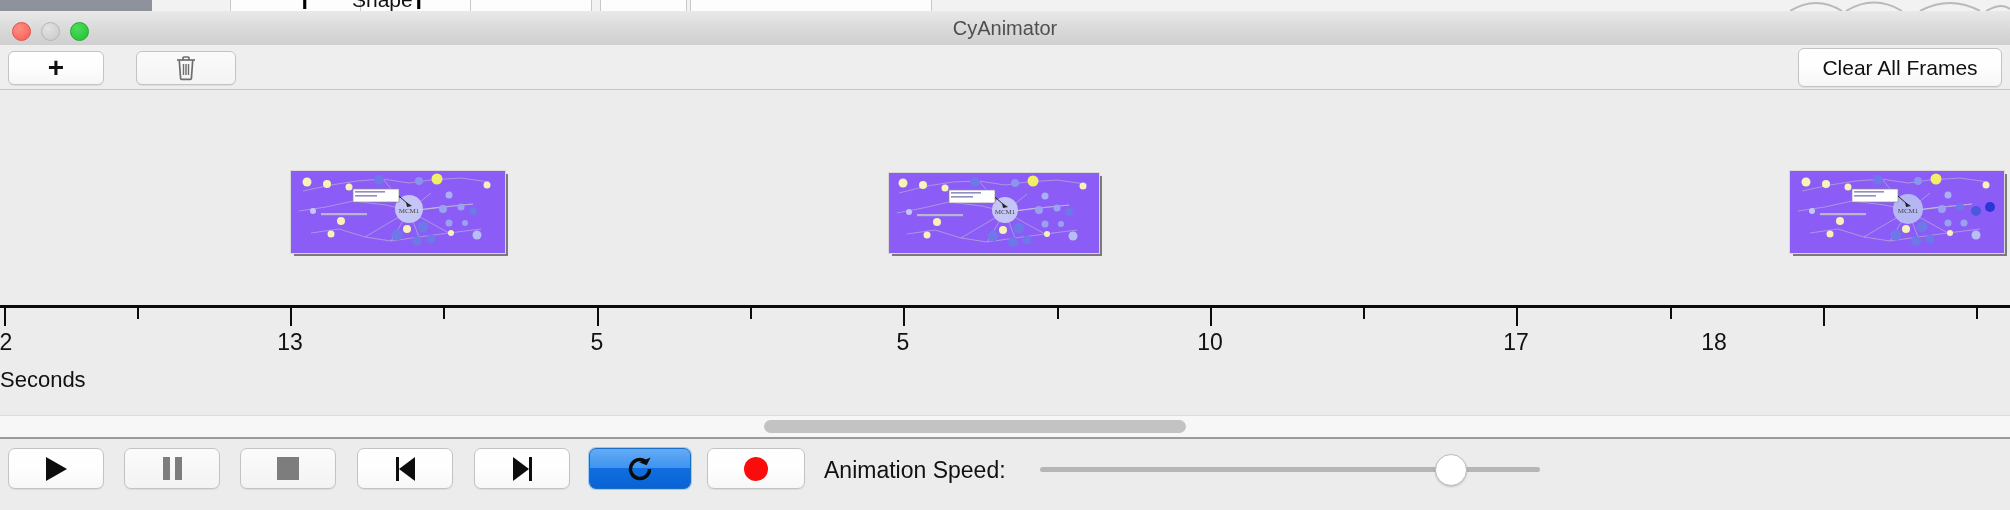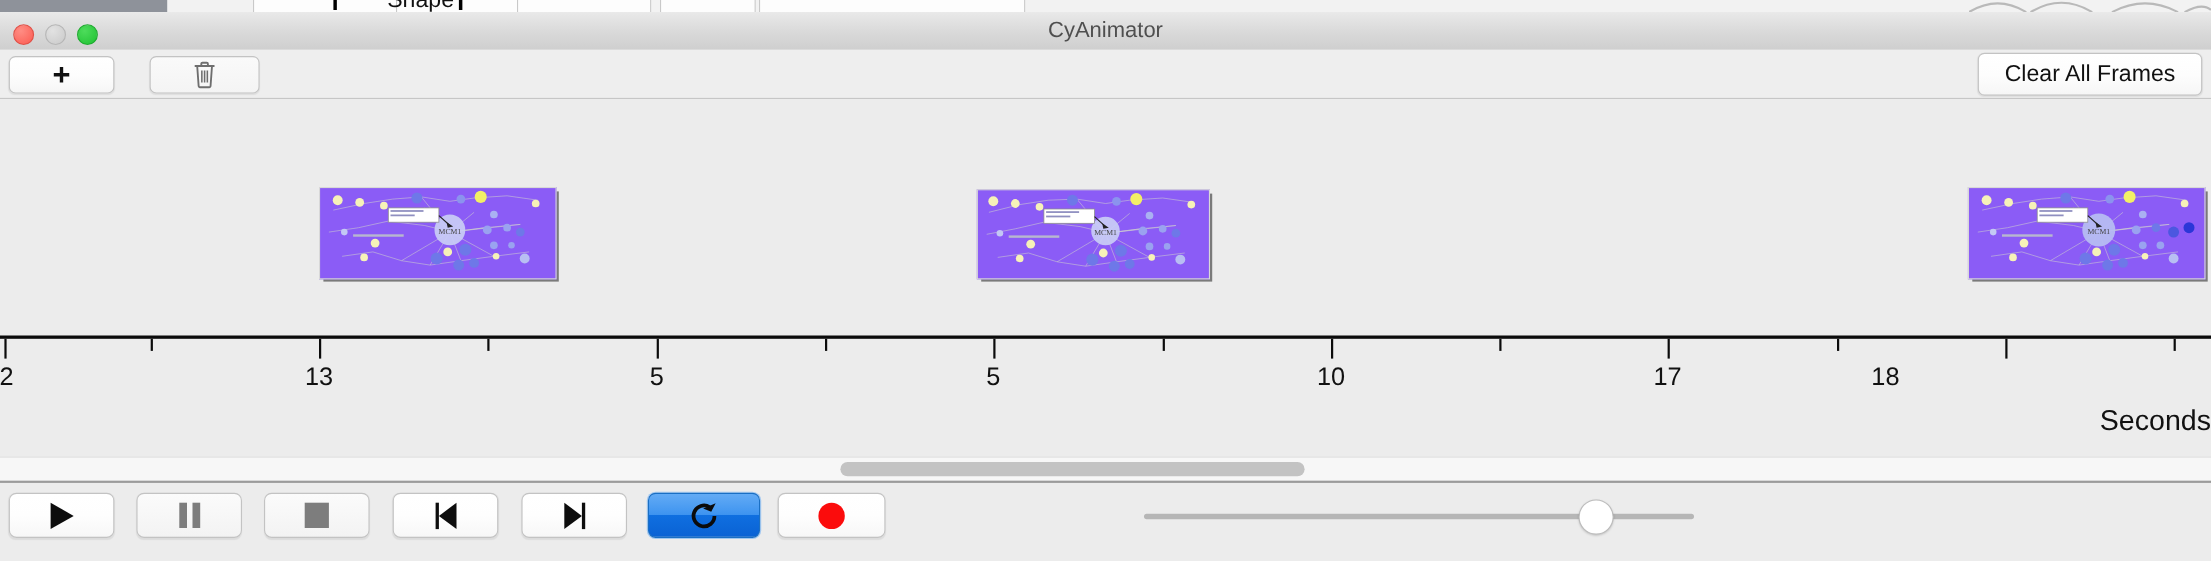--- a/index.html
+++ b/index.html
@@ -69,21 +69,21 @@
   }
   .net{position:absolute;left:0;top:0;width:100%;height:100%;}
 
   
   .axis-wrap{position:absolute;left:0;top:215px;width:2010px;height:110px;}
   .axis-line{position:absolute;left:0;top:0;width:2010px;height:3px;background:#0b0b0b;}
   .tick{position:absolute;top:3px;width:2px;background:#0b0b0b;}
   .tick.major{height:18px;}
   .tick.minor{height:11px;}
   .tlabel{position:absolute;top:24px;font-size:23px;color:#111;transform:translateX(-50%);white-space:nowrap;}
-  .axis-title{position:absolute;top:62px;width:2010px;text-align:right;font-size:26px;color:#111;}
+  .axis-title{position:absolute;top:62px;width:2010px;text-align:left;font-size:22px;color:#111;}
 
   
   .hscroll{
     position:absolute;left:0;top:415px;width:2010px;height:22px;
     background:#f7f7f7;border-top:1px solid #dcdcdc;
   }
   .hthumb{
     position:absolute;left:764px;top:4px;width:420px;height:13px;
     border-radius:7px;background:#c3c3c3;
   }
@@ -414,20 +414,21 @@
       <svg width="30" height="30" viewBox="0 0 30 30">
         <path d="M24.5 15 a9.5 9.5 0 1 1 -4.3 -7.9" stroke="#0b0b0b" stroke-width="3.4" fill="none" stroke-linecap="butt"></path>
         <path d="M25.6 3.4 L21.6 11.2 L14.2 8.2 Z" fill="#0b0b0b"></path>
       </svg>
     </div>
 
     <div class="cbtn" id="record-button">
       <span class="ico-record"></span>
     </div>
 
+    <div class="speed-label">Animation Speed:</div>
 
     <div class="slider">
       <div class="track"></div>
       <div class="knob" id="speed-knob" style="left: 395px;"></div>
     </div>
   </div>
 
 </div>
 
 </body></html>

